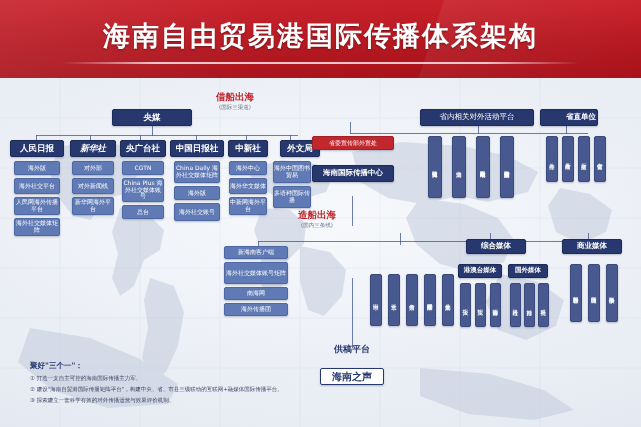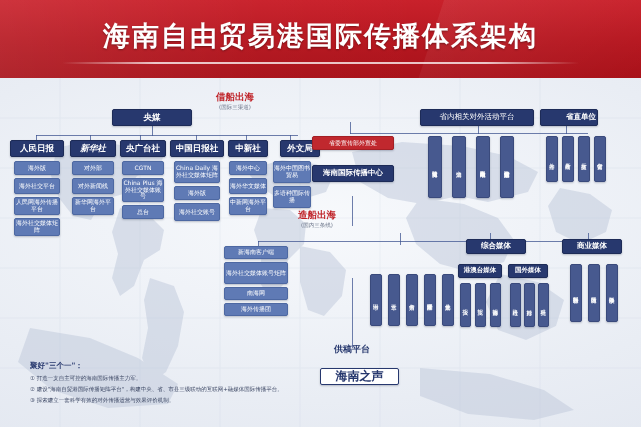--- a/index.html
+++ b/index.html
@@ -228,21 +228,21 @@
     <div class="node steel vchip" style="left:510px;top:205px;width:11px;height:44px;">路透社</div>
     <div class="node steel vchip" style="left:524px;top:205px;width:11px;height:44px;">彭博社</div>
     <div class="node steel vchip" style="left:538px;top:205px;width:11px;height:44px;">美联社</div>
 
     <div class="node navy" style="left:562px;top:161px;width:60px;height:15px;font-size:7.5px;font-weight:bold;">商业媒体</div>
     <div class="node steel vchip" style="left:570px;top:186px;width:12px;height:58px;">抖音国际版</div>
     <div class="node steel vchip" style="left:588px;top:186px;width:12px;height:58px;">微博国际</div>
     <div class="node steel vchip" style="left:606px;top:186px;width:12px;height:58px;">快手海外版</div>
 
     <div class="label-navy" style="left:312px;top:265px;width:80px;">供稿平台</div>
-    <div class="node white" style="left:320px;top:290px;width:79px;height:17px;font-size:12px;font-weight:bold;">海南之声</div>
+    <div class="node white" style="left:320px;top:290px;width:64px;height:17px;font-size:10px;font-weight:bold;">海南之声</div>
 
     <div class="note">
       <div class="note-title">聚好"三个一"：</div>
       <div class="note-item">① 打造一支自主可控的海南国际传播主力军。</div>
       <div class="note-item">② 建设"海南自贸港国际传播矩阵平台"，构建中央、省、市县三级联动的互联网+融媒体国际传播平台。</div>
       <div class="note-item">③ 探索建立一套科学有效的对外传播运营与效果评价机制。</div>
     </div>
 
   </div>
 </div>

